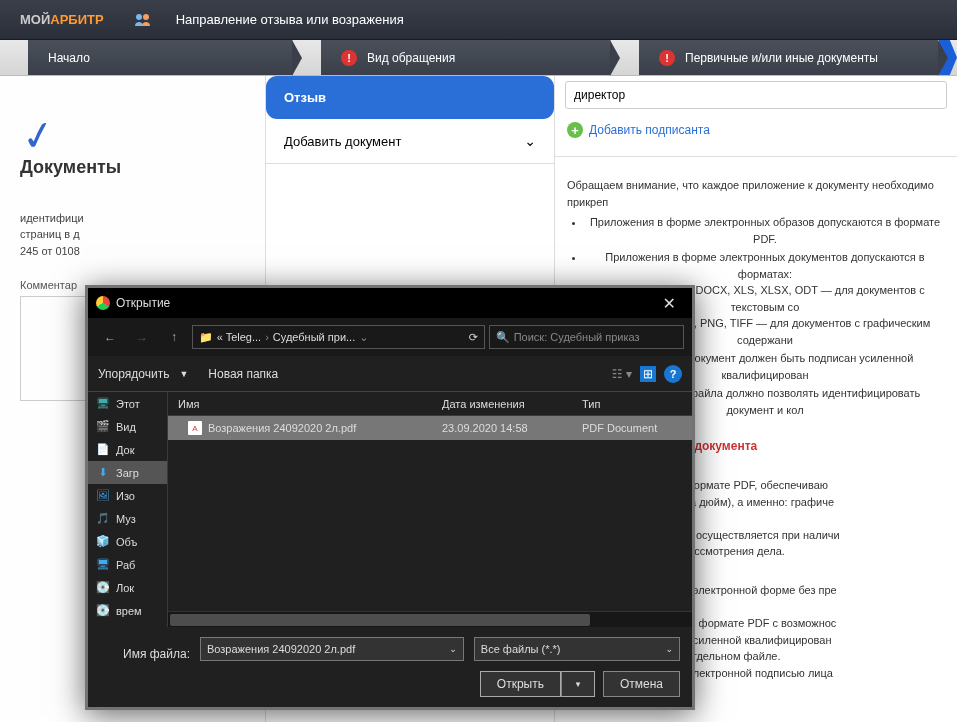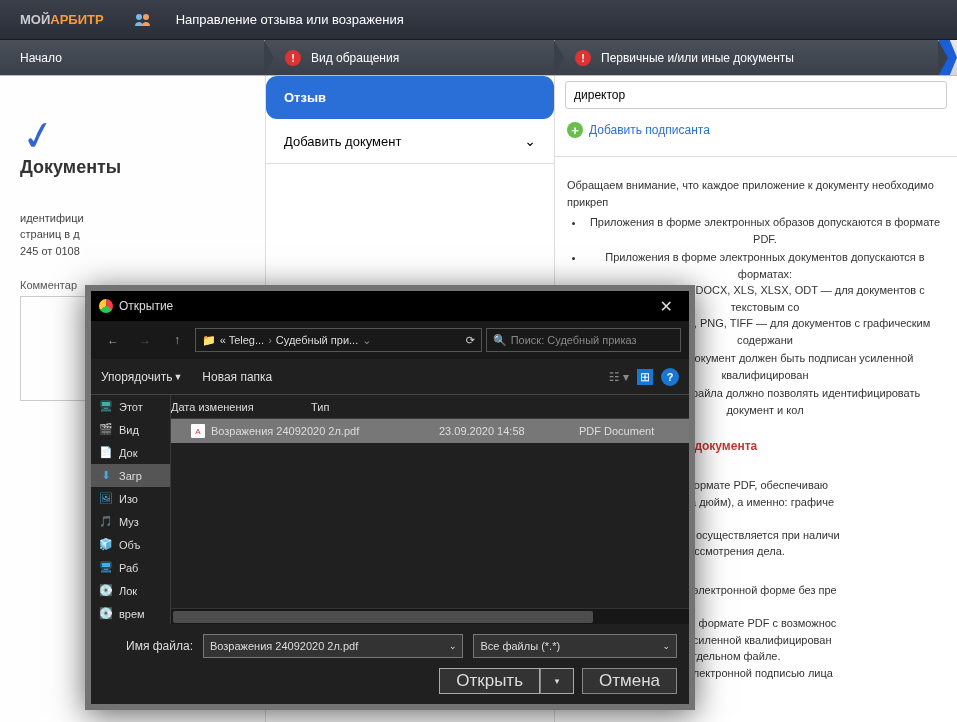--- a/index.html
+++ b/index.html
@@ -7,21 +7,21 @@
 
 .top-header { background: linear-gradient(#3a3f4a, #2a2e38); height: 40px; display: flex; align-items: center; color: #fff; border-bottom: 1px solid #1a1a1a; }
 .logo { padding: 0 20px; font-weight: bold; font-size: 13px; }
 .logo .moi { color: #ccc; }
 .logo .arbitr { color: #ff9933; }
 .page-title { display: flex; align-items: center; gap: 24px; font-size: 13px; padding-left: 10px; }
 .page-title-icon { width: 18px; height: 18px; display: flex; align-items: center; justify-content: center; }
 
 .nav-bar { height: 36px; background: linear-gradient(#e8e8e8, #d5d5d5); display: flex; border-bottom: 1px solid #bbb; }
 .nav-step { display: flex; align-items: center; padding: 0 30px 0 20px; position: relative; font-size: 12px; color: #333; border-right: 1px solid #bbb; }
-.nav-step.dark { background: linear-gradient(#4a505a, #3a3f4a); color: #fff; }
+.nav-step.dark { background: linear-gradient(#4a505a, #3a3f4a); color: #fff; margin-left: 28px; }
 .nav-step .warn-icon { width: 16px; height: 16px; border-radius: 50%; background: #d33; display: inline-flex; align-items: center; justify-content: center; color: #fff; font-size: 11px; margin-right: 10px; font-weight: bold; }
 .nav-step::after { content: ""; position: absolute; right: -10px; top: 0; width: 0; height: 0; border-top: 18px solid transparent; border-bottom: 18px solid transparent; border-left: 10px solid #d5d5d5; z-index: 1; }
 .nav-step.dark::after { border-left-color: #3a3f4a; }
 .nav-arrow-blue { width: 18px; background: #1a5fd8; clip-path: polygon(0 0, 60% 0, 100% 50%, 60% 100%, 0 100%); }
 
 .content { display: flex; height: calc(100% - 76px); }
 .left-panel { width: 265px; padding: 20px; background: #fefefe; }
 .check-icon { font-size: 40px; color: #3366cc; transform: rotate(-10deg); margin-bottom: 15px; }
 .left-title { font-size: 18px; font-weight: bold; margin-bottom: 15px; color: #333; }
 .left-desc { font-size: 11px; line-height: 1.5; color: #444; }
@@ -38,55 +38,55 @@
 .add-signer { display: flex; align-items: center; gap: 6px; padding: 8px 12px; font-size: 12px; color: #2a6fd8; cursor: pointer; }
 .add-signer .plus { width: 16px; height: 16px; border-radius: 50%; background: #6abf4a; color: #fff; display: flex; align-items: center; justify-content: center; font-size: 13px; font-weight: bold; }
 .notice-text { padding: 10px 12px; font-size: 11px; line-height: 1.5; color: #333; }
 .notice-text ul { padding-left: 18px; margin-top: 4px; }
 .notice-text li { margin-bottom: 2px; text-align: center; }
 .red-heading { color: #c33; font-weight: bold; font-size: 12px; }
 .sub-heading { font-weight: bold; font-size: 11px; margin-top: 6px; }
 .divider-line { border-top: 1px solid #ddd; margin: 10px 0; }
 
 
-.file-dialog { position: absolute; left: 85px; top: 285px; width: 610px; height: 425px; background: #202020; border: 6px solid #737373; box-shadow: 0 5px 30px rgba(0,0,0,0.6); z-index: 100; color: #ddd; font-size: 12px; display: flex; flex-direction: column; }
+.file-dialog { position: absolute; left: 85px; top: 285px; width: 610px; height: 425px; background: #202020; border: 3px solid #737373; box-shadow: 0 5px 30px rgba(0,0,0,0.6); z-index: 100; color: #ddd; font-size: 12px; display: flex; flex-direction: column; }
 .fd-titlebar { height: 30px; background: #000; display: flex; align-items: center; justify-content: space-between; padding: 0 8px; }
 .fd-titlebar .title { display: flex; align-items: center; gap: 6px; font-size: 12px; }
 .fd-close { font-size: 16px; cursor: pointer; padding: 0 8px; }
 .fd-nav { height: 38px; background: #191919; display: flex; align-items: center; gap: 4px; padding: 0 8px; }
 .fd-nav-btn { width: 28px; height: 26px; display: flex; align-items: center; justify-content: center; color: #aaa; cursor: pointer; }
 .fd-path { flex: 1; height: 24px; background: #191919; border: 1px solid #555; display: flex; align-items: center; padding: 0 6px; gap: 4px; font-size: 11px; }
 .fd-path .folder-icon { color: #f0c060; }
 .fd-path .sep { color: #888; }
 .fd-path .refresh { margin-left: auto; }
 .fd-search { width: 195px; height: 24px; background: #191919; border: 1px solid #555; display: flex; align-items: center; padding: 0 6px; color: #888; font-size: 11px; gap: 4px; }
 .fd-toolbar { height: 36px; display: flex; align-items: center; padding: 0 10px; gap: 20px; border-bottom: 1px solid #444; }
-.fd-toolbar .tb-item { display: flex; align-items: center; gap: 1px; cursor: pointer; font-size: 12px; }
+.fd-toolbar .tb-item { display: flex; align-items: center; gap: 10px; cursor: pointer; font-size: 12px; }
 .fd-view-icons { margin-left: auto; display: flex; gap: 8px; align-items: center; }
 .fd-help { width: 18px; height: 18px; border-radius: 50%; background: #1976d2; color: #fff; display: flex; align-items: center; justify-content: center; font-size: 11px; font-weight: bold; }
 .fd-body { flex: 1; display: flex; overflow: hidden; }
 .fd-sidebar { width: 80px; background: #202020; overflow: hidden; border-right: 1px solid #3a3a3a; }
 .fd-sidebar-item { padding: 5px 8px; display: flex; align-items: center; gap: 6px; font-size: 11px; white-space: nowrap; cursor: pointer; }
 .fd-sidebar-item.active { background: #555; }
 .fd-sidebar-item .icon { width: 14px; text-align: center; }
 .fd-list { flex: 1; background: #202020; display: flex; flex-direction: column; }
 .fd-list-header { display: flex; height: 24px; align-items: center; font-size: 11px; background: #202020; border-bottom: 1px solid #3a3a3a; }
 .fd-col-name { flex: 1; padding-left: 10px; }
 .fd-col-date { width: 140px; }
 .fd-col-type { width: 110px; }
 .fd-list-row { display: flex; height: 24px; align-items: center; font-size: 11px; background: #777; padding-left: 10px; }
 .fd-list-row .pdf-icon { width: 14px; height: 14px; background: #fff; color: #d33; display: inline-flex; align-items: center; justify-content: center; font-size: 8px; margin-right: 6px; border-radius: 1px; }
 .fd-scrollbar { height: 16px; background: #171717; border-top: 1px solid #333; position: relative; }
 .fd-scrollbar::after { content: ""; position: absolute; left: 2px; top: 2px; width: 420px; height: 12px; background: #4d4d4d; border-radius: 2px; }
 .fd-bottom { padding: 10px 12px; display: flex; flex-direction: column; gap: 10px; }
-.fd-filename-row { display: flex; align-items: center; gap: 10px; }
+.fd-filename-row { display: flex; align-items: flex-end; gap: 10px; }
 .fd-filename-row label { font-size: 12px; width: 90px; text-align: right; }
 .fd-select { flex: 1; height: 24px; background: #333; border: 1px solid #777; color: #ddd; padding: 0 6px; font-size: 11px; display: flex; align-items: center; justify-content: space-between; }
 .fd-buttons { display: flex; gap: 8px; justify-content: flex-end; }
-.fd-btn { height: 26px; padding: 0 16px; background: #333; border: 1px solid #888; color: #ddd; font-size: 17px; cursor: pointer; display: flex; align-items: center; }
+.fd-btn { height: 26px; padding: 0 16px; background: #333; border: 1px solid #888; color: #ddd; font-size: 12px; cursor: pointer; display: flex; align-items: center; }
 .fd-btn.primary { border-color: #aaa; }
 .fd-btn-split { display: flex; }
 .fd-btn-split .drop { width: 18px; border-left: 1px solid #888; display: flex; align-items: center; justify-content: center; font-size: 9px; }
 </style>
 </head>
 <body>
 
 <div class="top-header">
   <div class="logo">
     <span class="moi">МОЙ</span><span class="arbitr">АРБИТР</span>
@@ -256,20 +256,21 @@
           <span class="icon" style="color:#aaa">💽</span>
           <span>Лок</span>
         </div>
       <div class="fd-sidebar-item">
           <span class="icon" style="color:#aaa">💽</span>
           <span>врем</span>
         </div>
     </div>
     <div class="fd-list">
       <div class="fd-list-header">
+        <div class="fd-col-name">Имя</div>
         <div class="fd-col-date">Дата изменения</div>
         <div class="fd-col-type">Тип</div>
       </div>
       <div class="fd-list-row">
         <div class="fd-col-name" style="display:flex;align-items:center">
           <span class="pdf-icon">A</span>
           <span>Возражения 24092020 2л.pdf</span>
         </div>
         <div class="fd-col-date">23.09.2020 14:58</div>
         <div class="fd-col-type">PDF Document</div>

